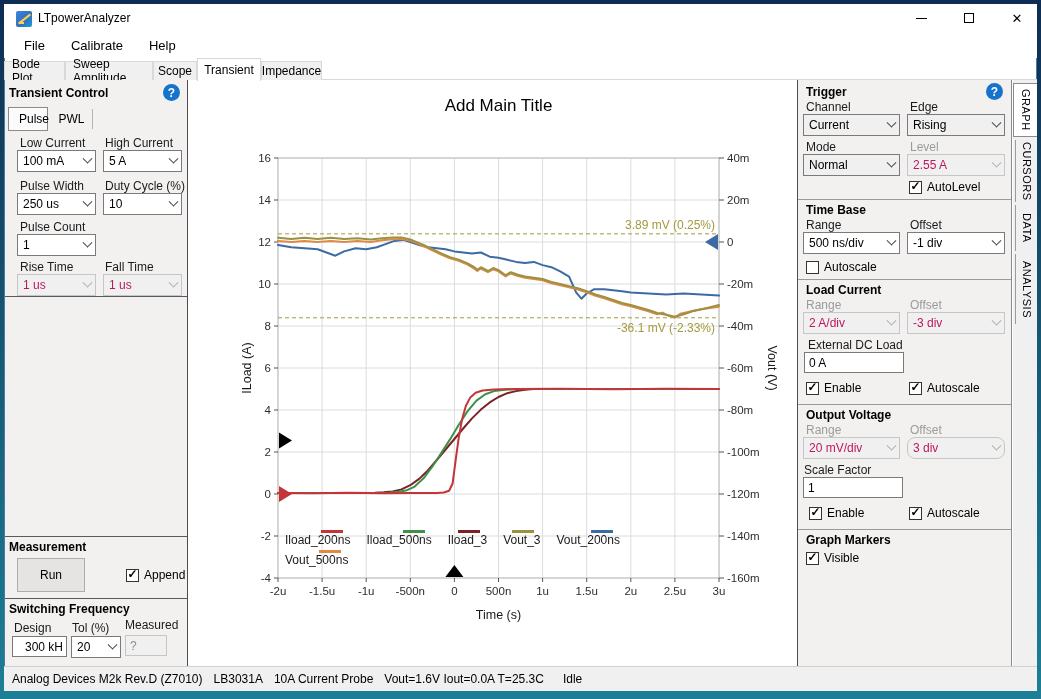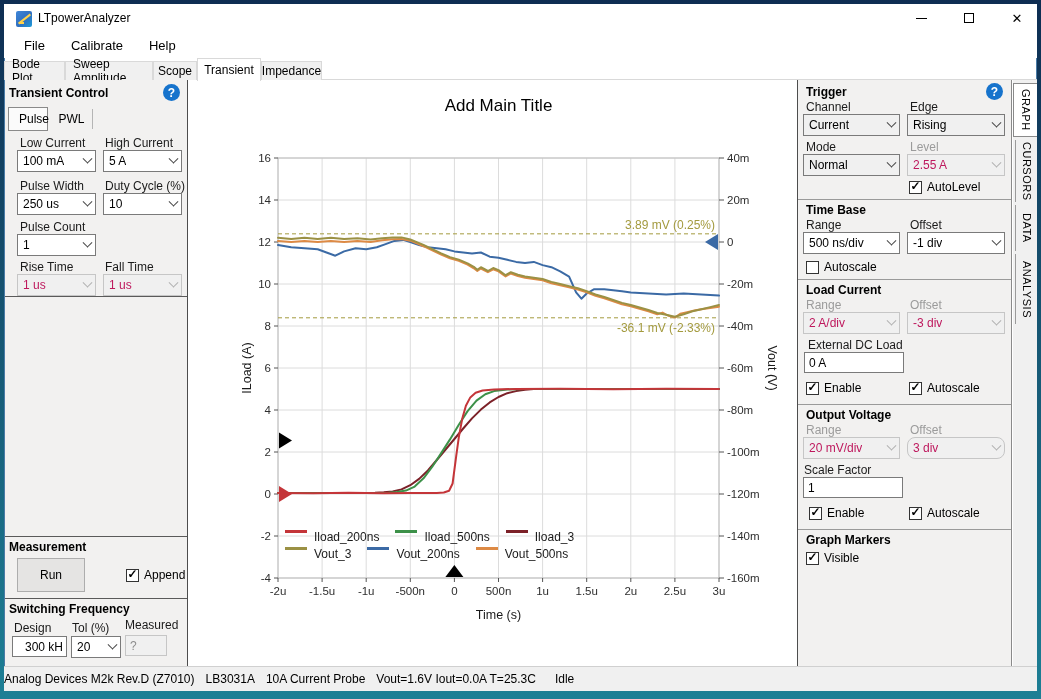--- a/index.html
+++ b/index.html
@@ -95,27 +95,27 @@
   .chart-title { position:absolute; left:89px; top:16px; width:441px; text-align:center;
     font-size:17px; color:#000; }
   .x-axis-label { position:absolute; left:89px; top:528px; width:441px; text-align:center;
     font-size:12.5px; color:#1a1a1a; }
   .y-label-left { position:absolute; left:14px; top:280px; width:90px; height:16px; text-align:center;
     font-size:12.5px; color:#1a1a1a; transform:rotate(-90deg); }
   .y-label-right { position:absolute; left:537px; top:280px; width:90px; height:16px; text-align:center;
     font-size:12.5px; color:#1a1a1a; transform:rotate(90deg); }
   #plot-svg { position:absolute; left:0; top:0; }
   .legend { position:absolute; left:96px; top:450px; width:372px; display:flex; flex-wrap:wrap; }
-  .legend-item { display:flex; align-items:flex-start; margin-right:16px; margin-bottom:3px; }
+  .legend-item { display:flex; align-items:flex-end; margin-right:16px; margin-bottom:3px;flex-direction:column; }
   .legend-line { width:22px; height:3px; margin-right:7px; flex:none; }
   .legend-label { font-size:12px; color:#1a1a1a; white-space:nowrap; }
 
   
   .statusbar { position:absolute; left:4px; top:666px; width:1033px; height:25px; background:#f0f0f0;
-    border-top:1px solid #d0d0d0; display:flex; align-items:center; }
+    border-top:1px solid #d0d0d0; display:flex; align-items:center; padding-left:8px; }
   .statusbar span { font-size:12px; color:#000; margin-right:11px; white-space:nowrap; }
   .statusbar .state { margin-left:8px; }
 </style>
 </head>
 <body>
 
 <div id="window"></div>
 
 <div class="titlebar">
   <div class="app-icon">

